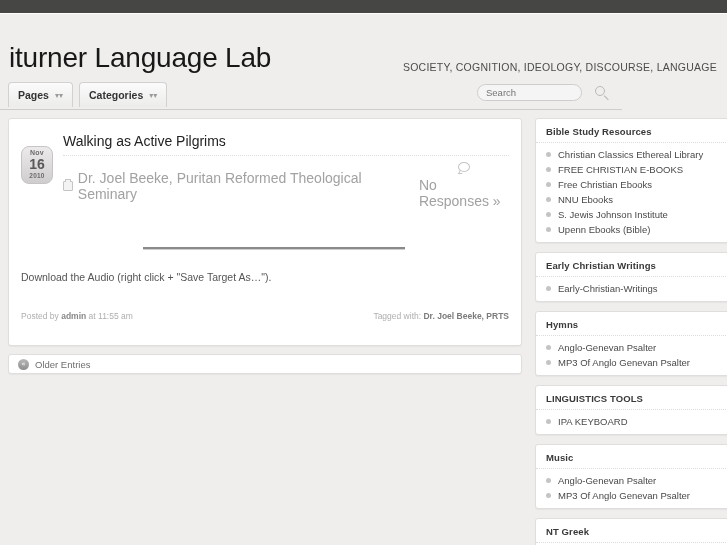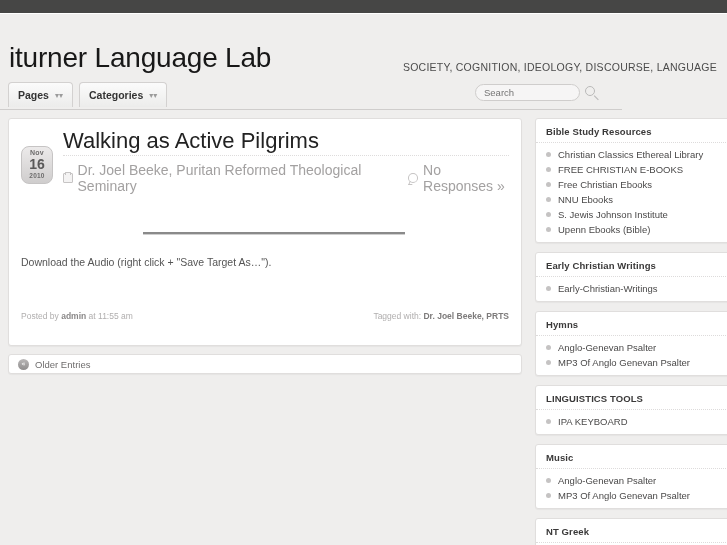--- a/index.html
+++ b/index.html
@@ -56,22 +56,22 @@
     border-bottom:none;
     border-radius:4px 4px 0 0;
     background:linear-gradient(to bottom,#fbfbfb 0%,#ececeb 100%);
     font-size:10.5px;font-weight:bold;color:#333;
     cursor:pointer;
     white-space:nowrap;
   }
   .tab .caret{font-size:8px;color:#9b9b9b;line-height:1;transform:translateY(1px);}
   
   .searchwrap{
-    position:absolute;right:22px;top:2px;
-    display:flex;align-items:center;gap:4px;
+    position:absolute;right:12px;top:2px;
+    display:flex;align-items:center;gap:12px;
   }
   .search-input{
     width:105px;height:17px;box-sizing:border-box;
     border:1px solid #cfcdcc;border-radius:9px;
     background:#f6f5f5;
     font-size:9.5px;color:#9a9a9a;
     padding:0 8px;outline:none;
     font-family:inherit;
   }
   .search-icon{
@@ -113,31 +113,31 @@
     box-sizing:border-box;
     text-align:center;color:#6d6c6c;
     padding-top:2px;
     margin-top:16px;
   }
   .datebox .m{font-size:7px;line-height:8px;font-weight:bold;letter-spacing:.2px;}
   .datebox .d{font-size:14px;line-height:15px;font-weight:bold;color:#5a5959;}
   .datebox .y{font-size:6.5px;line-height:8px;font-weight:bold;letter-spacing:.2px;}
   .post-headtext{margin-left:10px;flex:1;min-width:0;}
   .post-title{
-    font-size:22px;color:#222;font-weight:400;line-height:22px;
+    font-size:14px;color:#222;font-weight:400;line-height:22px;
     margin:0 0 2px 0;cursor:pointer;
     border-bottom:1px dotted #dedcdc;
     padding-bottom:3px;
   }
   .post-meta{
     display:flex;align-items:center;justify-content:space-between;
     font-size:14px;color:#a3a1a1;padding-top:4px;gap:40px;
   }
   .meta-left{display:flex;align-items:center;gap:5px;}
-  .meta-right{display:flex;align-items:center;gap:5px;cursor:pointer;}
+  .meta-right{display:flex;align-items:center;gap:5px;cursor:pointer;flex-direction:column;}
   .ico-folder{
     width:9px;height:8px;border:1px solid #c6c4c4;border-radius:1px;
     background:#f4f3f3;display:inline-block;position:relative;
   }
   .ico-folder:after{
     content:"";position:absolute;left:1px;top:-2.5px;width:4px;height:2px;
     border:1px solid #c6c4c4;border-bottom:none;background:#f4f3f3;border-radius:1px 1px 0 0;
   }
   .ico-bubble{
     width:10px;height:8px;border:1px solid #c6c4c4;border-radius:50%;

